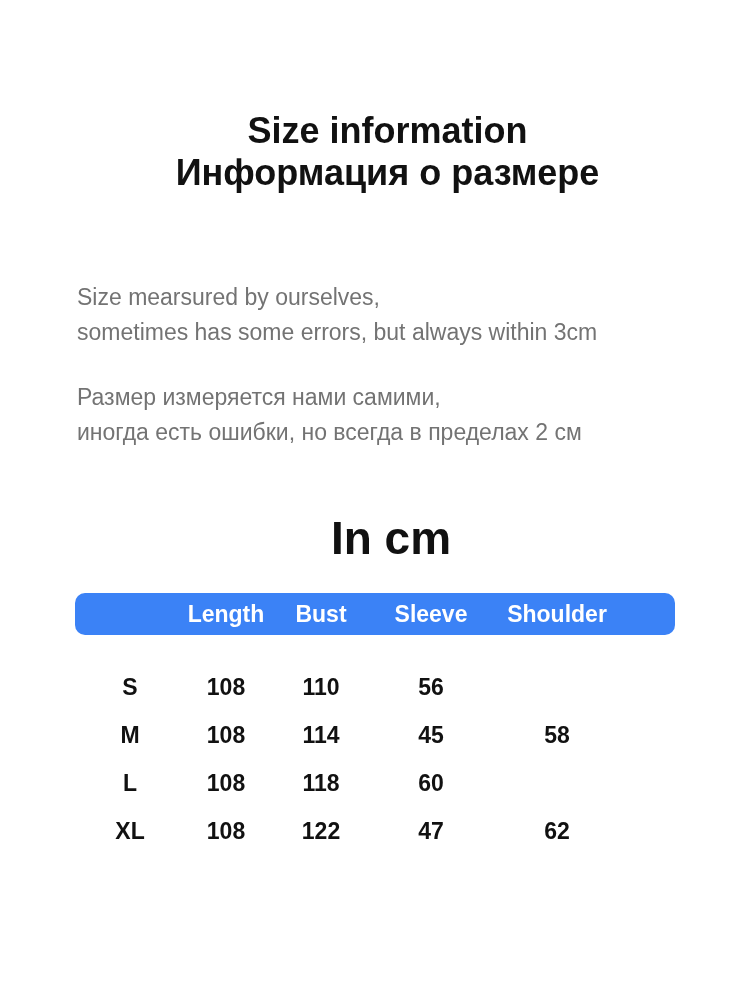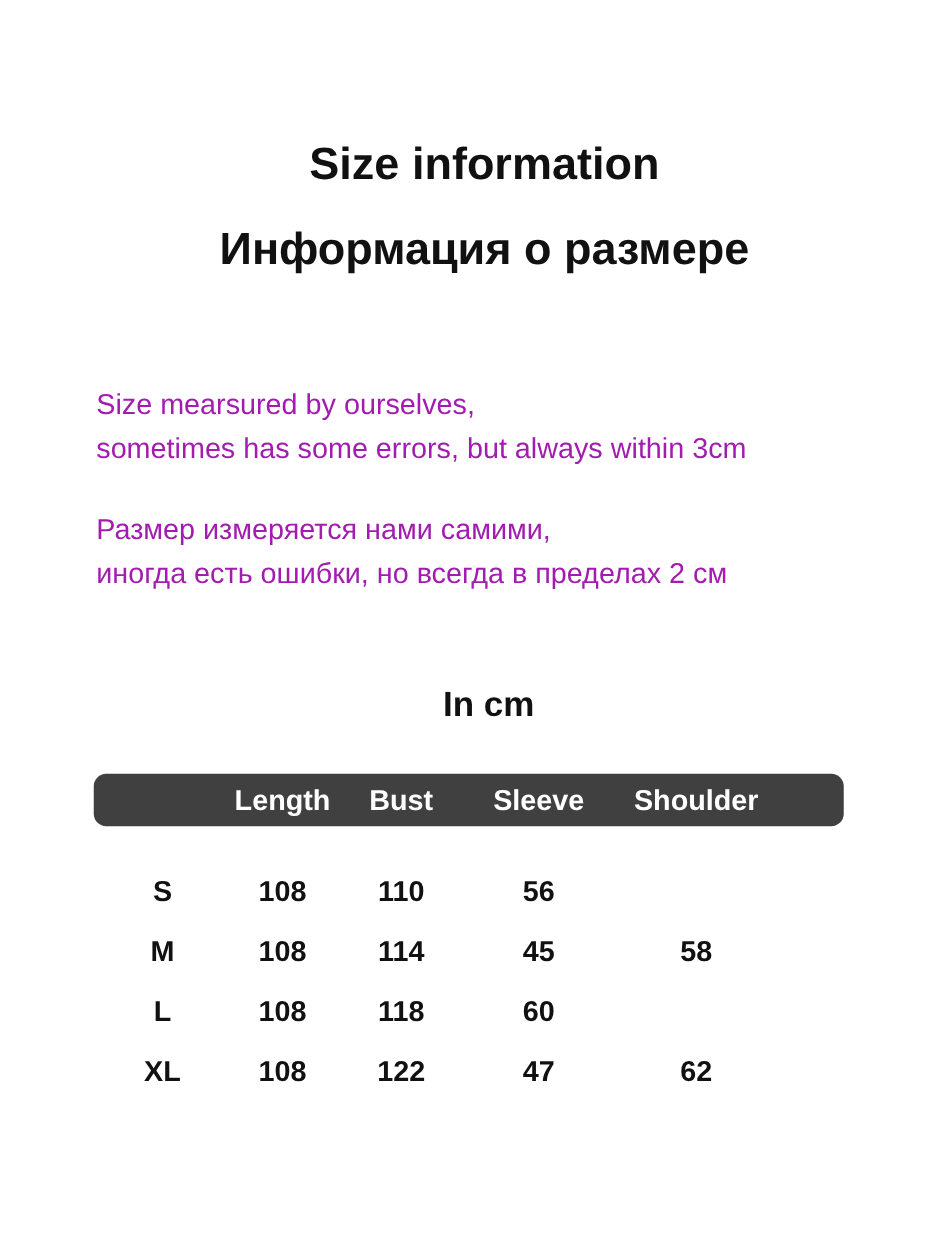--- a/index.html
+++ b/index.html
@@ -23,59 +23,58 @@
   .title {
     margin: 0;
     font-size: 36px;
     line-height: 42px;
     font-weight: 700;
     text-align: center;
     color: #111111;
     padding-left: 25px;
   }
   .title-ru {
-    margin-top: 26px;
   }
   .notes {
     padding-left: 77px;
     padding-right: 60px;
   }
   .note {
     margin: 0;
     margin-top: 30px;
     font-size: 23px;
     line-height: 35px;
     font-weight: 400;
-    color: #a21caf;
+    color: #737373;
   }
   .note-en {
     margin-top: 86px;
   }
   .unit-heading {
     margin: 16px;
     margin-top: 68px;
-    font-size: 28px;
+    font-size: 46px;
     line-height: 40px;
     font-weight: 700;
     text-align: center;
     color: #111111;
     padding-left: 32px;
   }
   .size-table {
     width: 600px;
     margin: 35px auto 0 auto;
   }
   .trow {
     display: grid;
     grid-template-columns: 110px 82px 108px 112px 140px 48px;
     align-items: center;
   }
   .thead {
     height: 42px;
-    background: #404040;
+    background: #3b82f6;
     border-radius: 10px;
     color: #ffffff;
   }
   .thead .cell {
     font-size: 23px;
     font-weight: 700;
   }
   .tbody {
     padding-top: 28px;
   }

